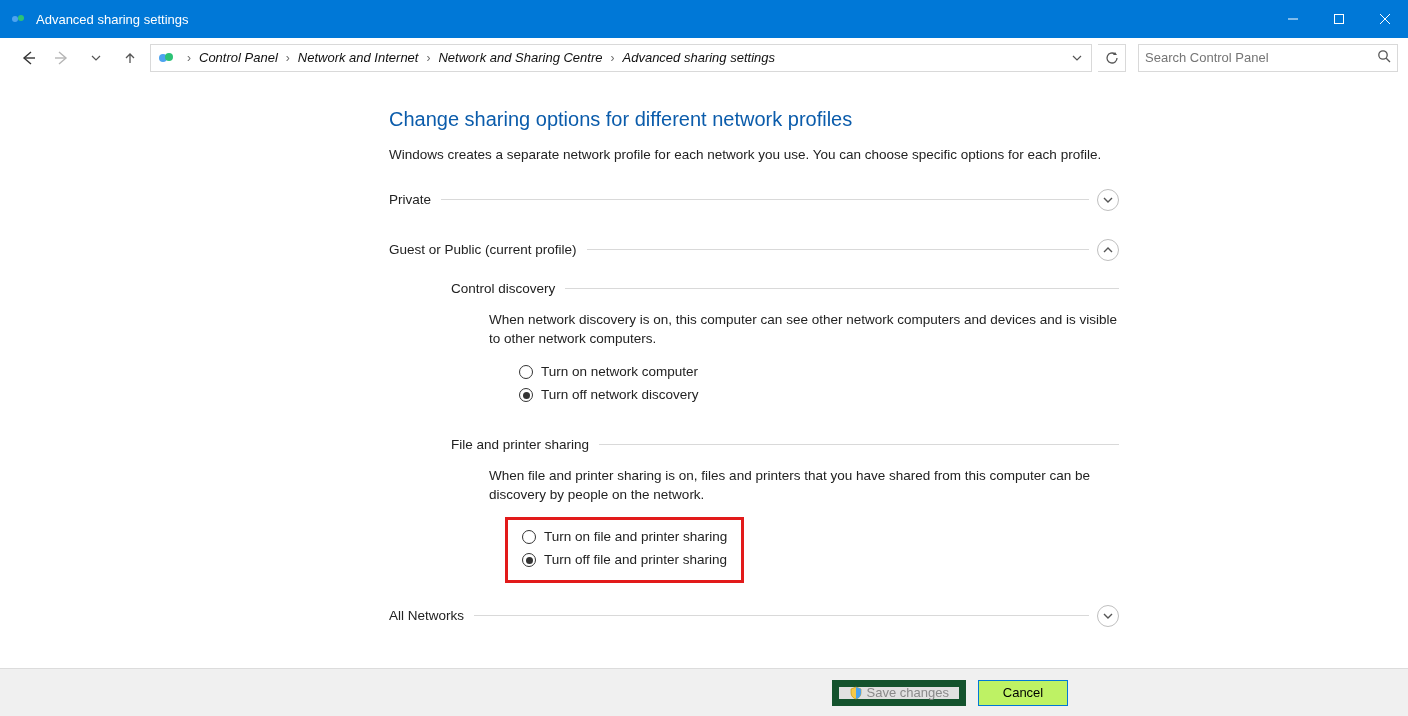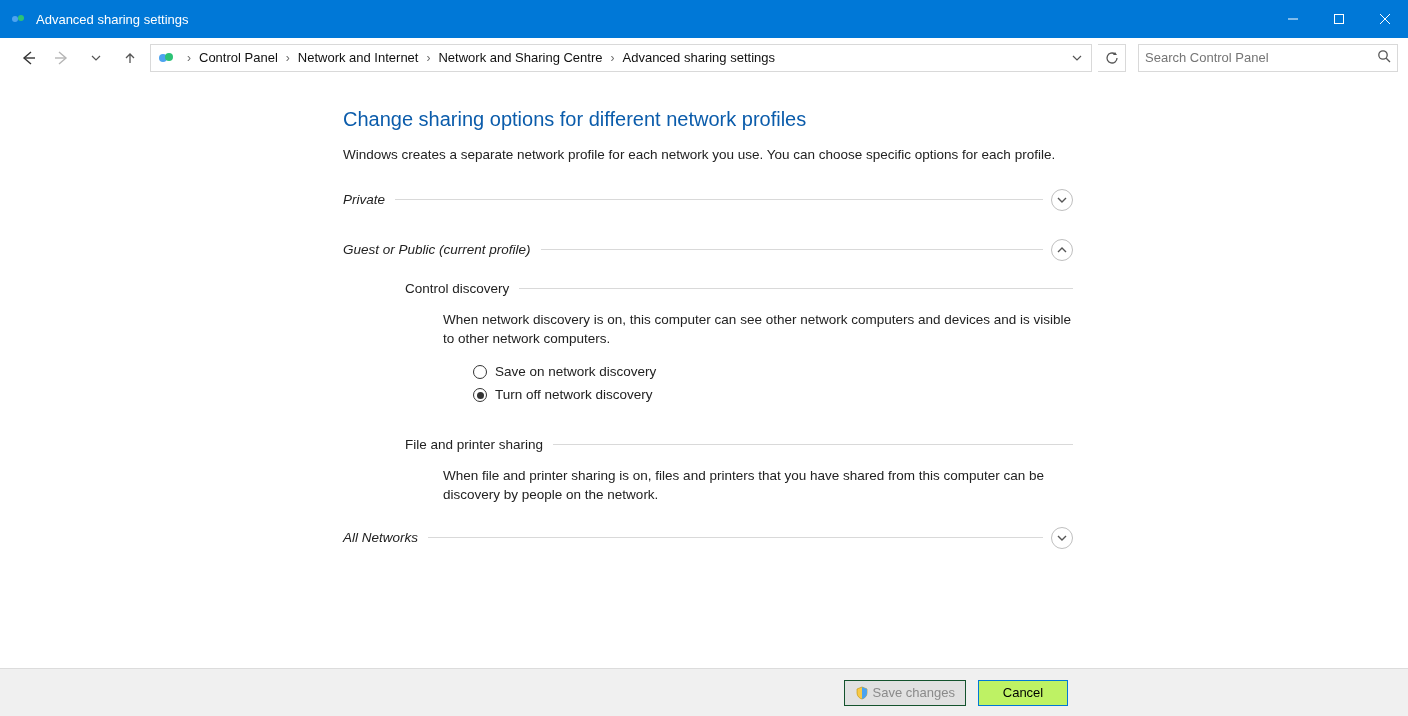--- a/index.html
+++ b/index.html
@@ -55,21 +55,21 @@
     align-items: center;
     padding: 0 4px 0 6px;
     font-size: 13px;
     color:#111;
     overflow:hidden;
   }
   .addressbar .cp-icon {
     width:18px;height:18px;margin-right:6px;
     display:inline-block;
   }
-  .crumb { white-space: nowrap; padding: 0 2px; }
+  .crumb { white-space: nowrap; padding: 0 2px; font-style: italic; }
   .crumb-sep { color:#6d6d6d; padding: 0 6px; font-size:12px;}
   .addr-tail { margin-left:auto; display:flex; align-items:center; gap:0;}
   .addr-chev {
     width:20px;height:26px;display:flex;align-items:center;justify-content:center;color:#555;
   }
   .refresh-outer {
     width:28px;height:28px;border:1px solid #d9d9d9;border-left:none;
     display:flex;align-items:center;justify-content:center;
   }
 
@@ -86,20 +86,21 @@
     background:transparent;
   }
   .searchbox .search-icon { color:#555; }
 
   
   .content {
     position: absolute;
     top: 72px; bottom: 48px; left:0; right:0;
     overflow:auto;
     background:#fff;
+    padding-left:46px;
   }
   .page {
     width: 730px;
     margin: 36px 0 0 343px;
     font-size: 13.5px;
     color:#222;
   }
   .page h1 {
     color:#0b5cab;
     font-weight:400;
@@ -109,21 +110,21 @@
   .page .intro {
     line-height:1.45;
     margin-bottom: 24px;
     color:#222;
   }
 
   .profile-row {
     display:flex; align-items:center;
     margin-bottom: 12px;
   }
-  .profile-row .label { white-space:nowrap; padding-right:10px;font-style:italic; }
+  .profile-row .label { white-space:nowrap; padding-right:10px; }
   .profile-row .rule { flex:1; border-top:1px solid #d9d9d9; height:0; }
   .profile-row .chev {
     width:22px;height:22px;border:1px solid #bfbfbf;border-radius:50%;
     display:flex;align-items:center;justify-content:center;margin-left:8px;
     color:#555;flex-shrink:0;
   }
 
   .subsection { margin: 20px 0 0 62px; }
   .sub-row { display:flex; align-items:center; margin-bottom:10px;}
   .sub-row .label { white-space:nowrap; padding-right:10px; }
@@ -158,21 +159,21 @@
   .footer {
     position:absolute; left:0; right:0; bottom:0;
     height:48px; background:#f0f0f0;
     border-top:1px solid #dcdcdc;
     display:flex; align-items:center; justify-content:flex-end;
     padding-right: 340px;
     gap:12px;
   }
   .btn {
     min-width:90px; height:26px;
-    border:1px solid #14532d;
+    border:7px solid #14532d;
     background:#e1e1e1;
     font-size:13px;
     display:flex;align-items:center;justify-content:center;
     padding:0 10px; gap:4px;
   }
   .btn.default {
     background:#bef264;
     border:1px solid #0078d7;
   }
   .btn.disabled { color:#8a8a8a; }
@@ -300,35 +301,47 @@
 
     <div class="subsection">
       <div class="sub-row">
         <span class="label">Control discovery</span>
         <span class="rule"></span>
       </div>
       <p class="subdesc">When network discovery is on, this computer can see other network computers and devices and is visible to other network computers.</p>
       <div class="radios">
         <div class="radio-item">
           <span class="radio"></span>
-          <span>Save on network discovery</span>
+          <span>Turn on network computer</span>
         </div>
         <div class="radio-item">
           <span class="radio checked"></span>
           <span>Turn off network discovery</span>
         </div>
       </div>
     </div>
 
     <div class="subsection" style="margin-top:30px;">
       <div class="sub-row">
         <span class="label">File and printer sharing</span>
         <span class="rule"></span>
       </div>
       <p class="subdesc">When file and printer sharing is on, files and printers that you have shared from this computer can be discovery by people on the network.</p>
+      <div class="highlight-box">
+        <div class="radios">
+          <div class="radio-item">
+            <span class="radio"></span>
+            <span>Turn on file and printer sharing</span>
+          </div>
+          <div class="radio-item">
+            <span class="radio checked"></span>
+            <span>Turn off file and printer sharing</span>
+          </div>
+        </div>
+      </div>
     </div>
 
     <div class="profile-row all-networks">
       <span class="label">All Networks</span>
       <span class="rule"></span>
       <span class="chev">
         <svg width="12" height="12">
             <path d="M2 4 L6 8 L10 4" stroke="#555" fill="none" stroke-width="1.4"></path>
           </svg>
       </span>

